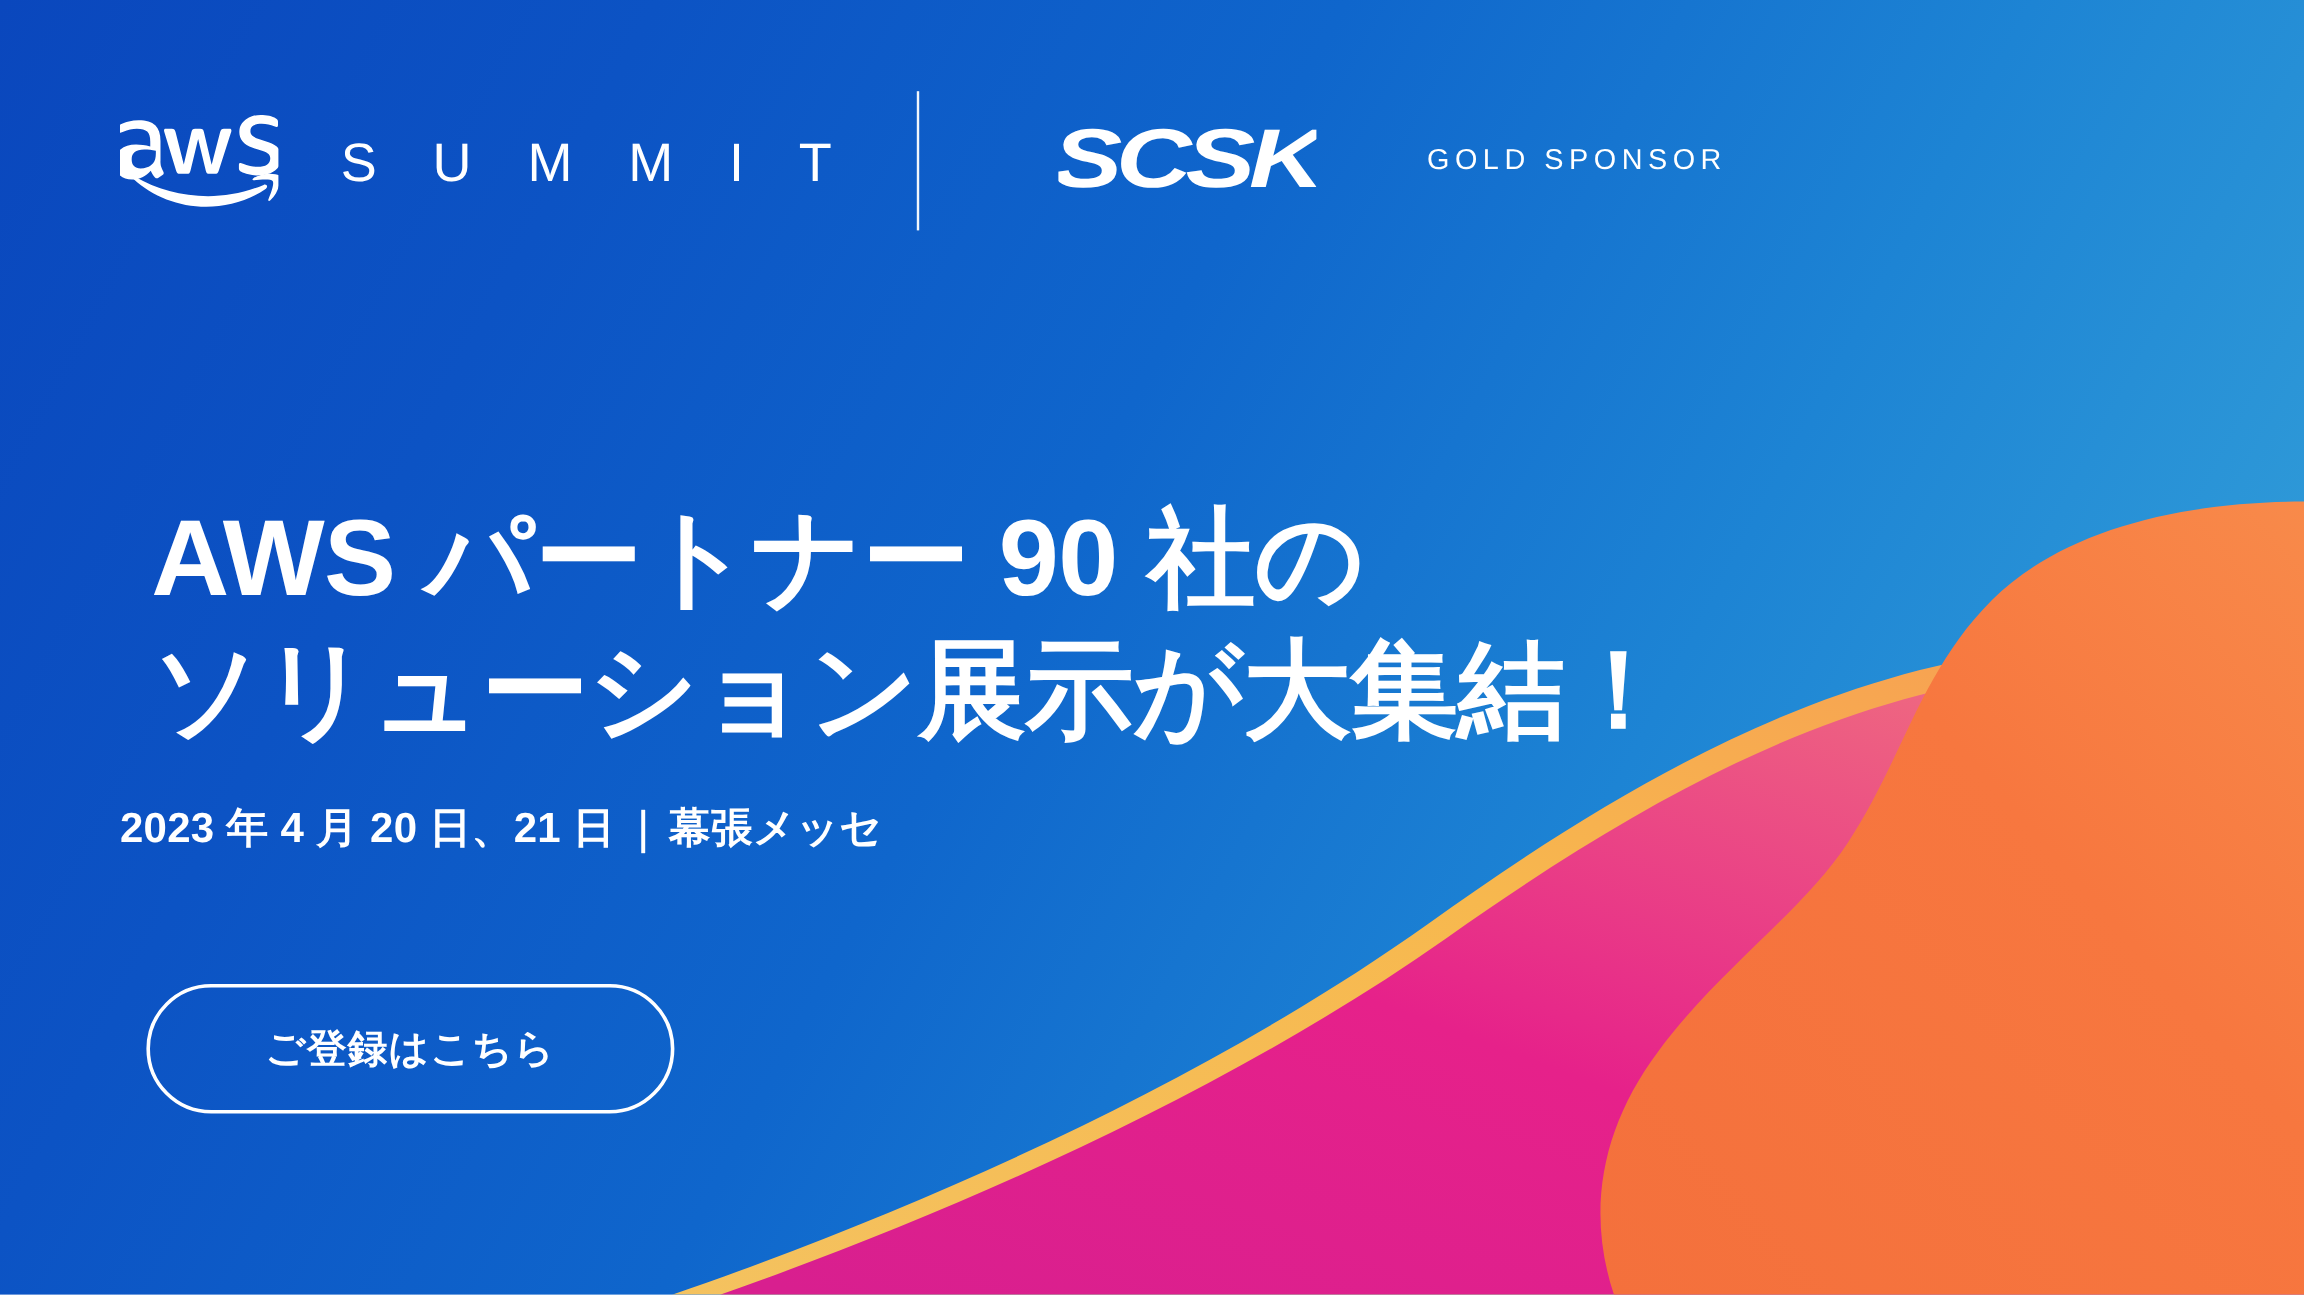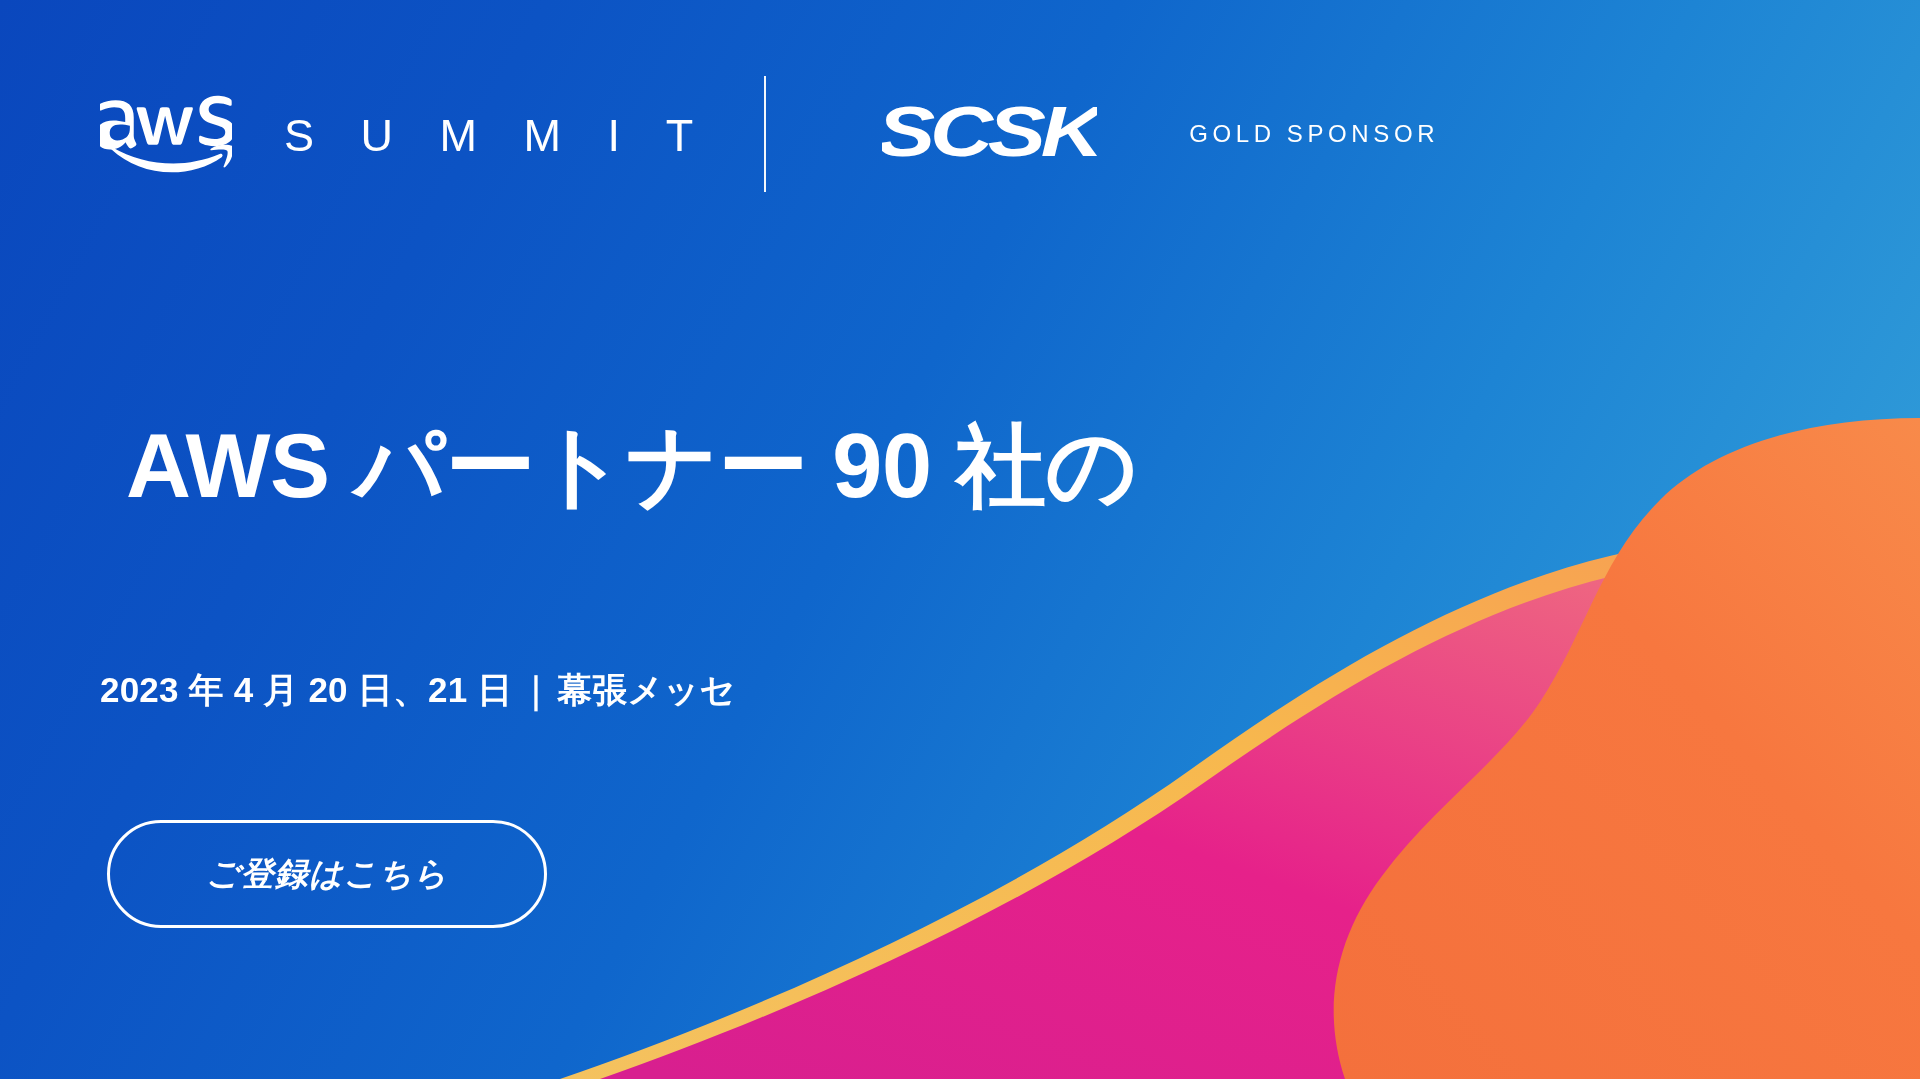--- a/index.html
+++ b/index.html
@@ -124,39 +124,38 @@
     white-space: nowrap;
   }
   .dateline .sep {
     display: inline-block;
     margin: 0 4px 0 6px;
   }
 
   
   .cta {
     position: absolute;
-    left: 107px;
+    left: 122px;
     top: 820px;
     width: 440px;
     height: 108px;
     border: 3px solid #ffffff;
     border-radius: 54px;
     background: transparent;
     color: #ffffff;
     font-family: "Liberation Sans", "DejaVu Sans", sans-serif;
     font-size: 33px;
     font-weight: 700;
     letter-spacing: 1px;
     cursor: pointer;
     display: flex;
     align-items: center;
     justify-content: center;
     padding: 0;
     box-sizing: border-box;
-    font-style: italic;
   }
 </style>
 </head>
 <body>
 
 <div class="banner">
 
   <div class="waves">
     <svg viewBox="0 0 1920 1079" preserveAspectRatio="none" aria-hidden="true">
       <defs>
@@ -213,20 +212,21 @@
 
     <svg class="scsk-logo" viewBox="0 0 260 100" aria-hidden="true">
       <text x="-6" y="76" font-family="'Liberation Sans','DejaVu Sans',sans-serif" font-size="84" font-weight="700" font-style="italic" letter-spacing="-5" fill="#ffffff" textLength="268" lengthAdjust="spacingAndGlyphs">SCSK</text>
     </svg>
 
     <div class="sponsor-label">GOLD SPONSOR</div>
   </div>
 
   <h1 class="headline">
     <span class="line">AWS パートナー 90 社の</span>
+    <span class="line">ソリューション展示が大集結！</span>
   </h1>
 
   <div class="dateline">
     <span>2023 年 4 月 20 日、21 日</span><span class="sep">｜</span><span>幕張メッセ</span>
   </div>
 
   <button class="cta">ご登録はこちら</button>
 
 </div>
 

